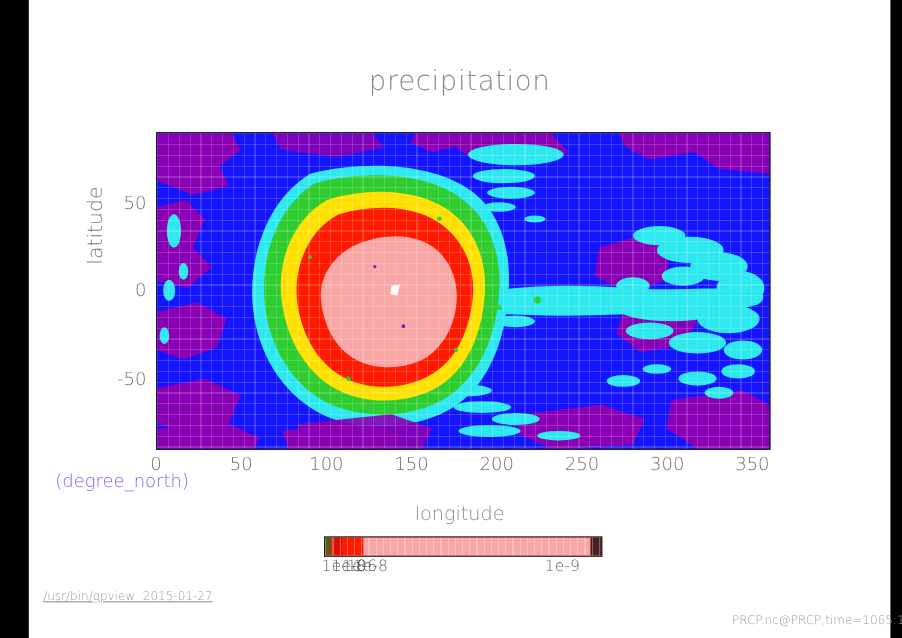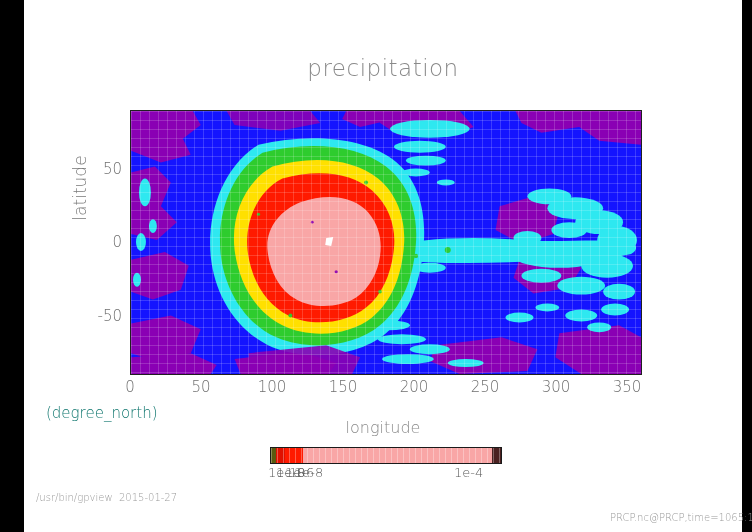--- a/index.html
+++ b/index.html
@@ -88,21 +88,21 @@
     position: absolute;
     left: -4px;
     top: 178px;
     width: 120px;
     text-align: center;
     font-size: 17px;
     color: #7a7a7a;
     transform: rotate(-90deg);
     transform-origin: 50% 50%;
   }
-  #deg-north { left: 22px;  top: 404px; font-size: 15px; color: #0f766e; }
+  #deg-north { left: 22px;  top: 392px; font-size: 15px; color: #8b5cf6; }
   #deg-east  { left: 534px; top: 398px; font-size: 15px; color: #8a8a8a; }
   #xlabel {
     left: 0; top: 418px; width: 718px; text-align: center;
     font-size: 16px; color: #8a8a8a;
   }
   
   #cbar {
     position: absolute;
     left: 246px;
     top: 447px;
@@ -122,21 +122,21 @@
     position: absolute;
     top: 465px;
     font-size: 13px;
     color: #5a5a5a;
     white-space: nowrap;
   }
   #cb-left-stack { left: 244px; }
   #cb-left-stack span { position: absolute; top: 0; left: 0; }
   #cb-right { left: 430px; }
   #timetxt { left: 510px; top: 481px; font-size: 15px; color: #8a8a8a; }
-  #foot-left  { left: 12px;  top: 492px; font-size: 10px; color: #9a9a9a; }
+  #foot-left  { left: 12px;  top: 492px; font-size: 10px; color: #9a9a9a; text-decoration: underline; }
   #foot-right { left: 586px; top: 512px; font-size: 10px; color: #9a9a9a; }
 </style>
 </head>
 <body>
 
 <div id="root">
   <div id="canvas">
 
     <div class="txt" id="title">precipitation</div>
 
@@ -293,20 +293,20 @@
       <div class="seg" style="left:96%;   width:4%;  background:#4a2020"></div>
       <div id="cbar-grid"></div>
     </div>
 
     <div class="txt cbl" id="cb-left-stack">
       <span style="left:0px">1e-10</span>
       <span style="left:8px">1e-8</span>
       <span style="left:17px">1e-6</span>
       <span style="left:26px">1e-8</span>
     </div>
-    <div class="txt cbl" id="cb-right">1e-4</div>
+    <div class="txt cbl" id="cb-right">1e-9</div>
 
 
     <div class="txt" id="foot-left">/usr/bin/gpview  2015-01-27</div>
     <div class="txt" id="foot-right">PRCP.nc@PRCP,time=1065:1095</div>
 
   </div>
 </div>
 
 </body></html>

